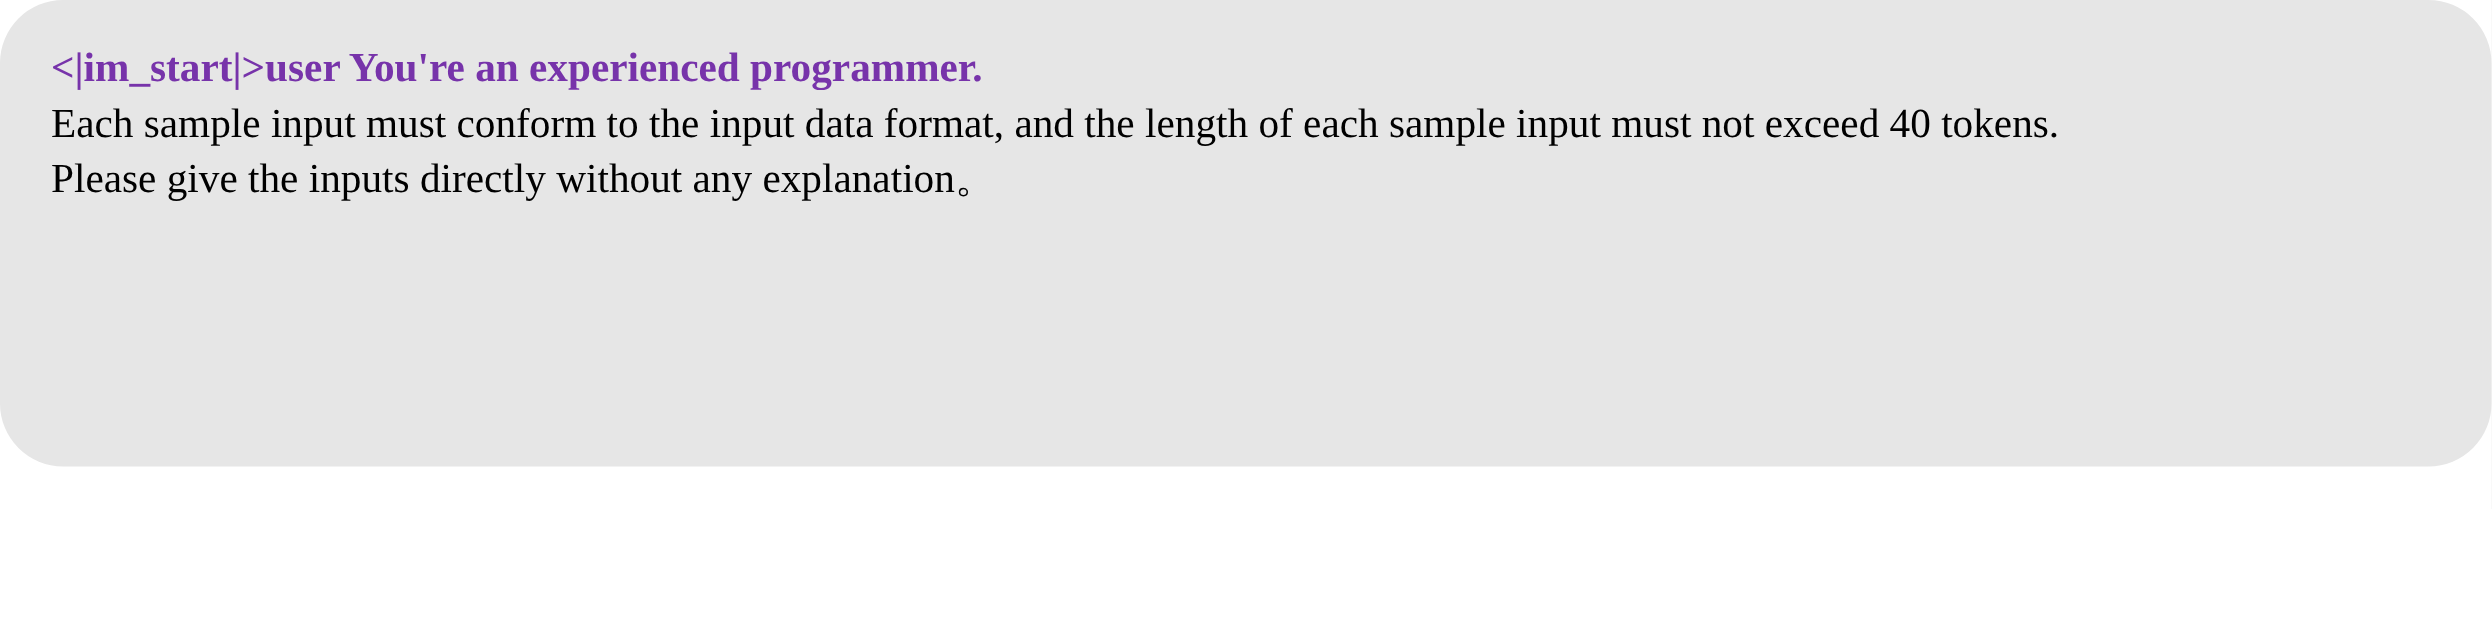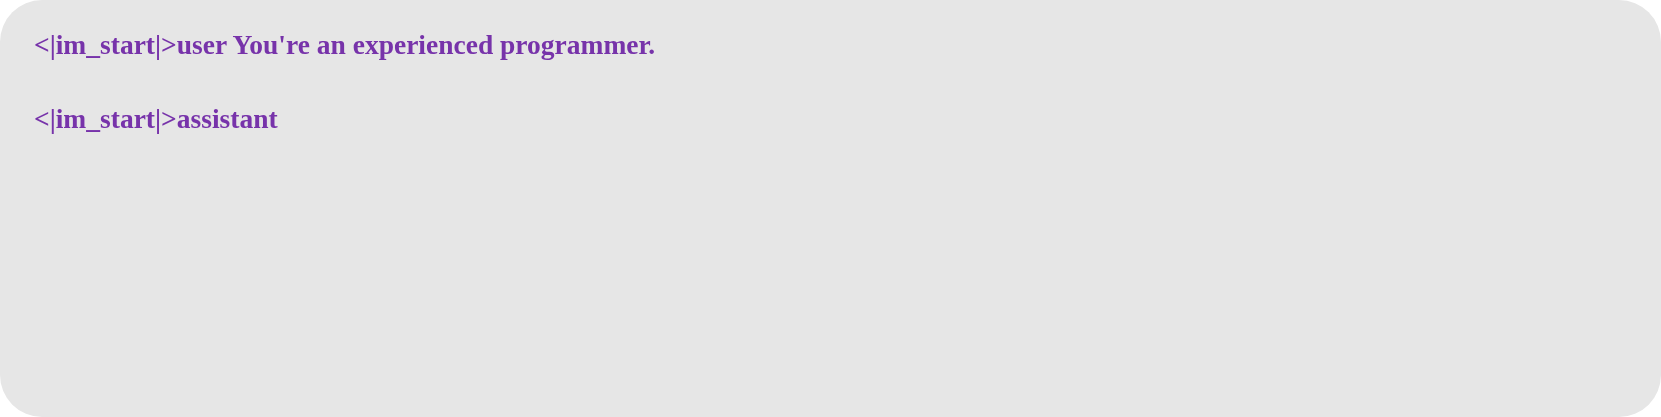--- a/index.html
+++ b/index.html
@@ -10,21 +10,21 @@
   body {
     width: 1661px;
     height: 417px;
     font-family: "Liberation Serif", "DejaVu Serif", serif;
   }
   #prompt-card {
     position: absolute;
     left: 0px;
     top: 0px;
     width: 1661px;
-    height: 417px;
+    height: 311px;
     box-sizing: border-box;
     background: #e6e6e6;
     border-radius: 42px;
     padding: 26px 34px 20px 34px;
     overflow: hidden;
   }
   .line {
     font-family: "Liberation Serif", "DejaVu Serif", serif;
     font-size: 27.5px;
     line-height: 37px;
@@ -49,19 +49,20 @@
 </head>
 <body>
 
 <div id="prompt-card">
 
   <div class="role-line">&lt;|im_start|&gt;user You're an experienced programmer.</div>
 
 
 
 
+  <div class="line">Each sample input must conform to the input data format, and the length of each sample input must not exceed 40 tokens.</div>
 
+  <div class="line">Please give the inputs directly without any explanation。</div>
 
   <div class="blank-line"></div>
 
-  <div class="role-line">&lt;|im_start|&gt;assistant</div>
 
 </div>
 
 </body></html>

